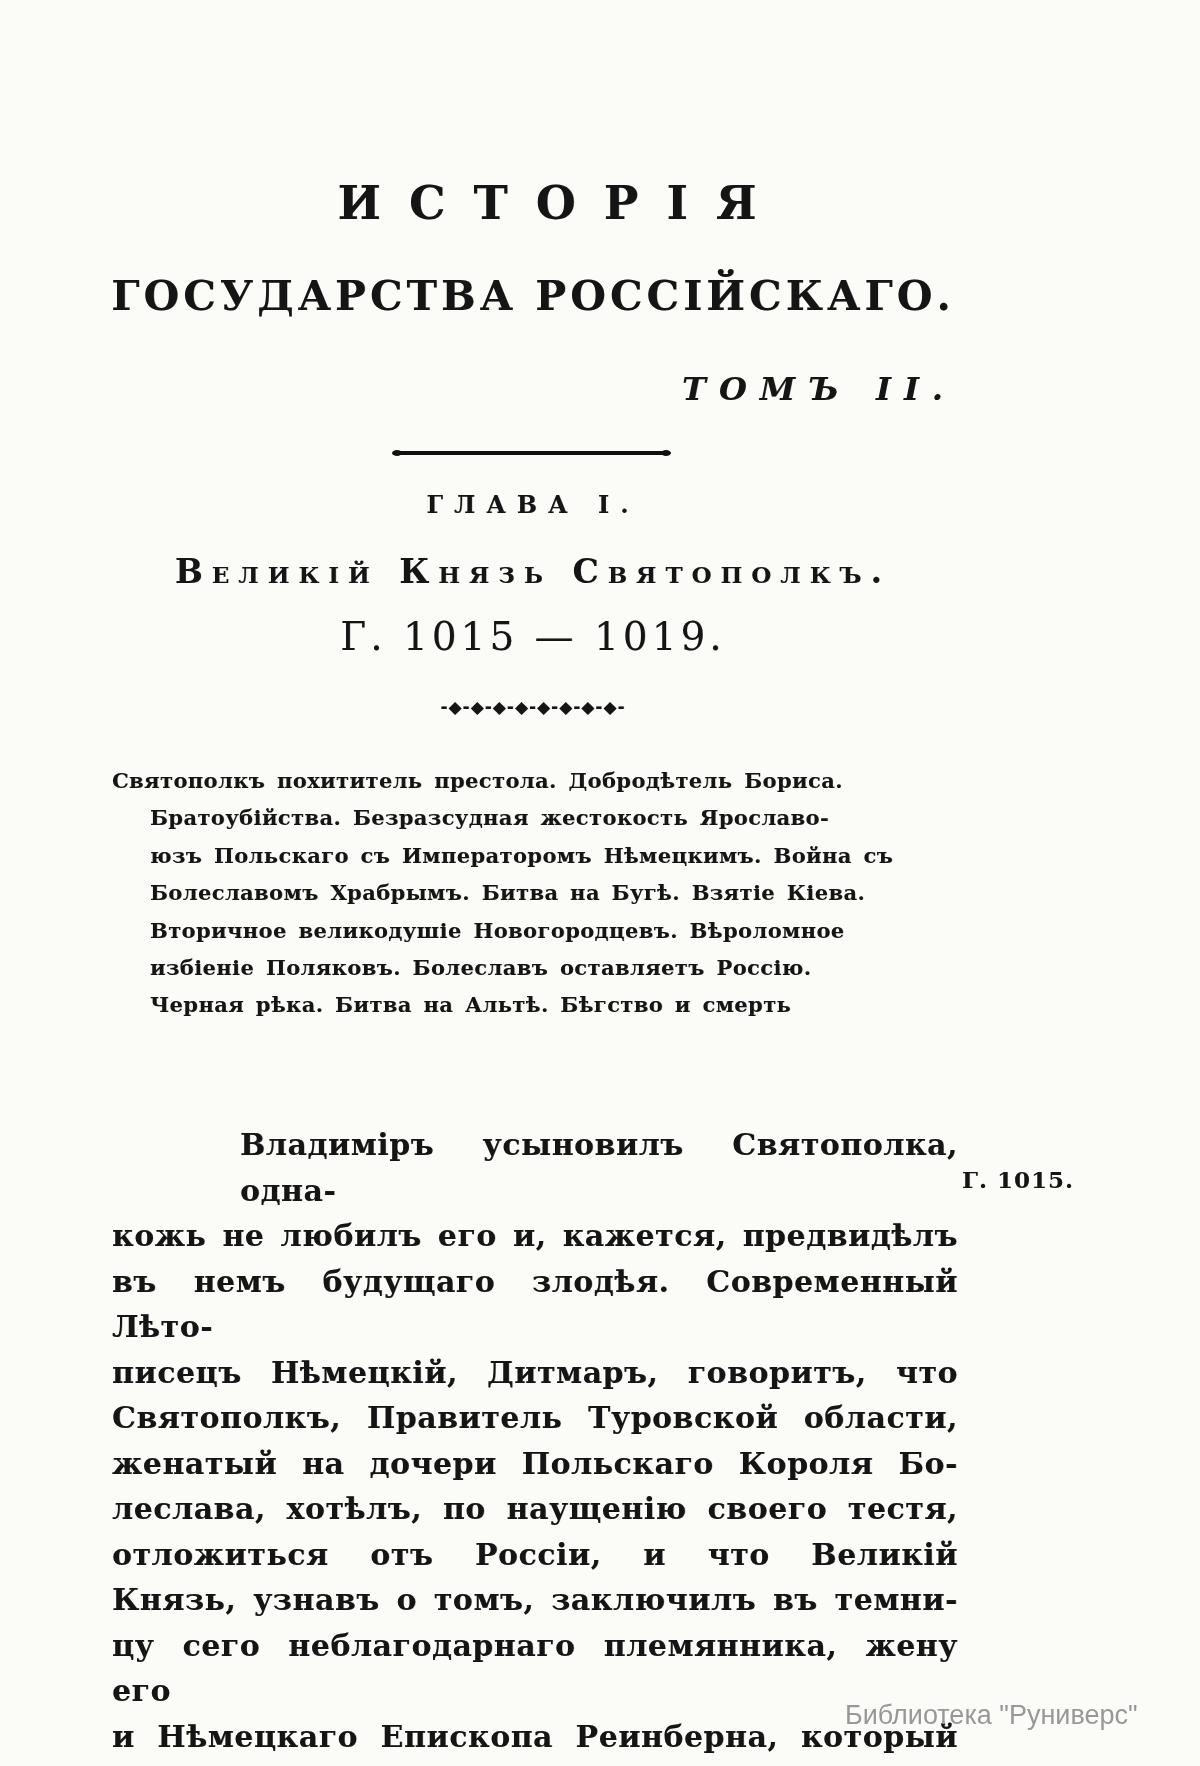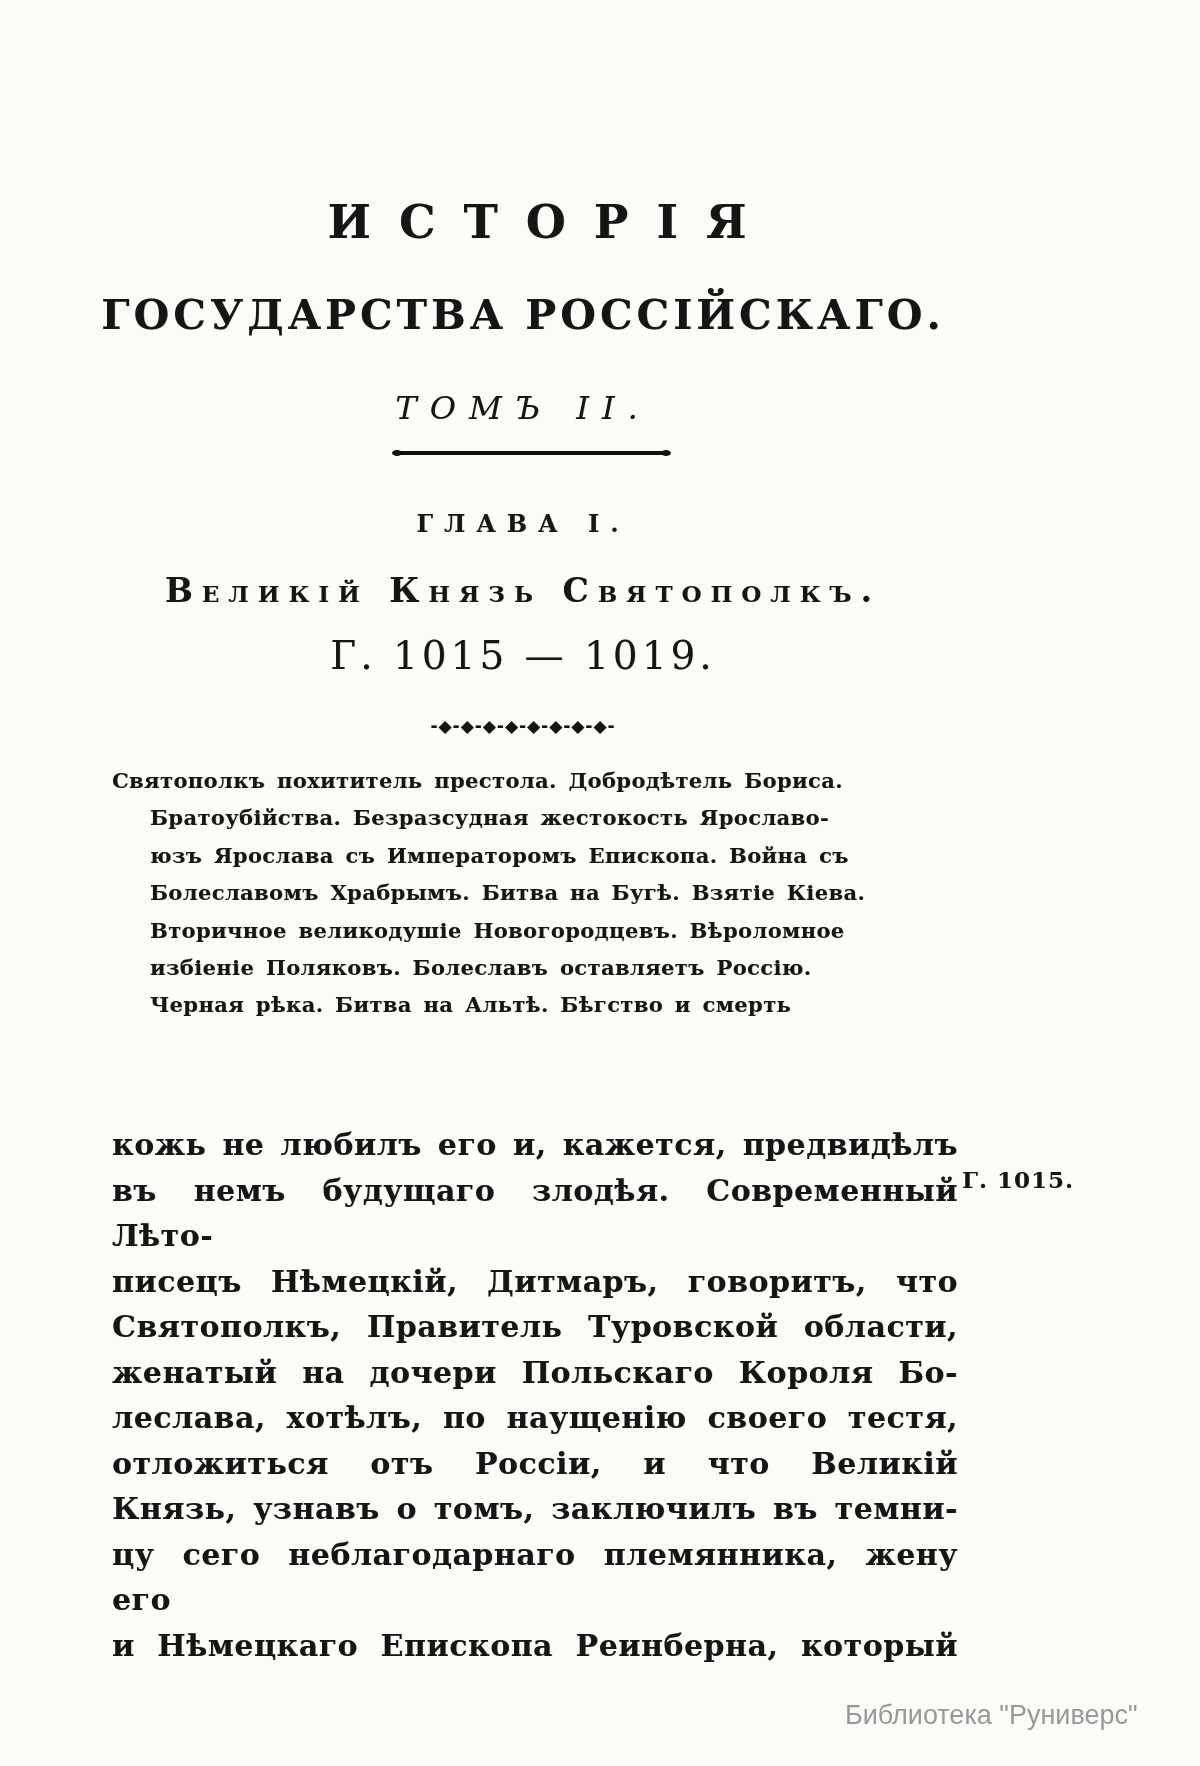--- a/index.html
+++ b/index.html
@@ -17,47 +17,47 @@
     color: #161616;
     font-family: "DejaVu Serif", "Liberation Serif", serif;
   }
   .ink {
     color: #151515;
     text-shadow: 0.4px 0.4px 0 rgba(25,25,25,0.35);
   }
   
   .col {
     position: absolute;
-    left: 100px;
+    left: 110px;
     width: 846px;
     text-align: center;
-    margin-top: 19px;
   }
   .book-title {
     top: 176px;
     font-size: 46px;
     font-weight: bold;
     letter-spacing: 28px;
     padding-left: 28px; 
     white-space: nowrap;
   }
   .book-subtitle {
     top: 272px;
     font-size: 41px;
     font-weight: bold;
     letter-spacing: 4px;
     white-space: nowrap;
   }
   .volume {
     top: 370px;
     font-size: 32px;
-    font-weight: normal;
+    font-weight: bold;
     font-style: italic;
     letter-spacing: 13px;
     white-space: nowrap;
+    text-align: right;
   }
   .head-rule {
     position: absolute;
     top: 451px;
     left: 396px;
     width: 271px;
     height: 4px;
     background: #101010;
     border-radius: 2px;
   }
@@ -168,28 +168,29 @@
 
   <div class="col chapter ink">ГЛАВА I.</div>
   <div class="col chapter-title ink">Великій Князь Святополкъ.</div>
   <div class="col years ink">Г. 1015 — 1019.</div>
 
   <div class="col ornament ink">-◆-◆-◆-◆-◆-◆-◆-◆-</div>
 
   <div class="summary ink">
     <div class="line first">Святополкъ похититель престола. Добродѣтель Бориса.</div>
     <div class="line">Братоубійства. Безразсудная жестокость Ярославо-</div>
-    <div class="line">юзъ Ярослава съ Императоромъ Епископа. Война съ</div>
+    <div class="line">юзъ Польскаго съ Императоромъ Нѣмецкимъ. Война съ</div>
     <div class="line">Болеславомъ Храбрымъ. Битва на Бугѣ. Взятіе Кіева.</div>
     <div class="line">Вторичное великодушіе Новогородцевъ. Вѣроломное</div>
     <div class="line">избіеніе Поляковъ. Болеславъ оставляетъ Россію.</div>
     <div class="line">Черная рѣка. Битва на Альтѣ. Бѣгство и смерть</div>
   </div>
 
   <div class="body-text ink">
+    <div class="line indent">Владиміръ усыновилъ Святополка, одна-</div>
     <div class="line">кожь не любилъ его и, кажется, предвидѣлъ</div>
     <div class="line">въ немъ будущаго злодѣя. Современный Лѣто-</div>
     <div class="line">писецъ Нѣмецкій, Дитмаръ, говоритъ, что</div>
     <div class="line">Святополкъ, Правитель Туровской области,</div>
     <div class="line">женатый на дочери Польскаго Короля Бо-</div>
     <div class="line">леслава, хотѣлъ, по наущенію своего тестя,</div>
     <div class="line">отложиться отъ Россіи, и что Великій</div>
     <div class="line">Князь, узнавъ о томъ, заключилъ въ темни-</div>
     <div class="line">цу сего неблагодарнаго племянника, жену его</div>
     <div class="line">и Нѣмецкаго Епископа Реинберна, который</div>

